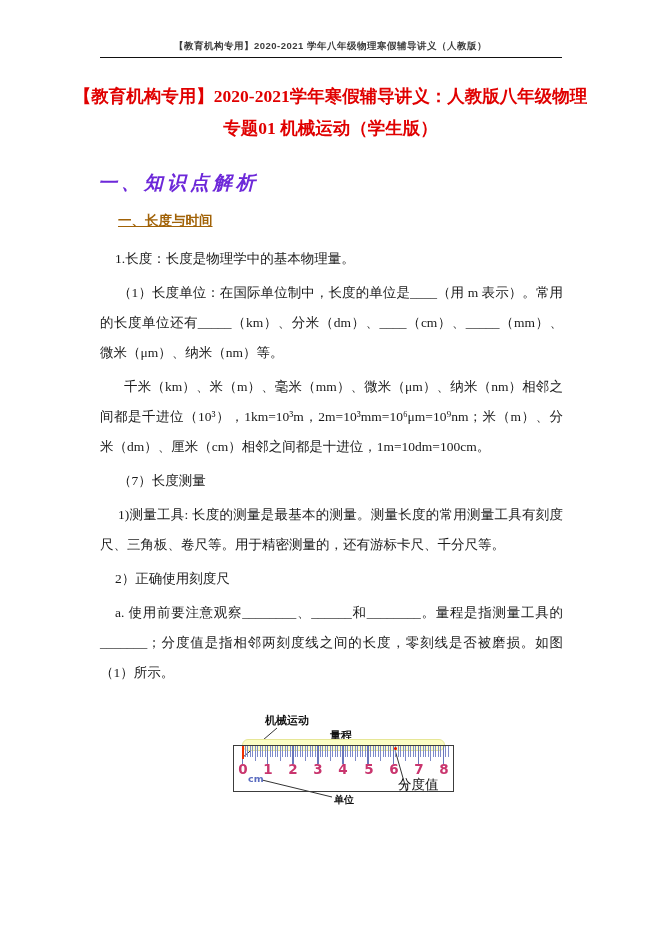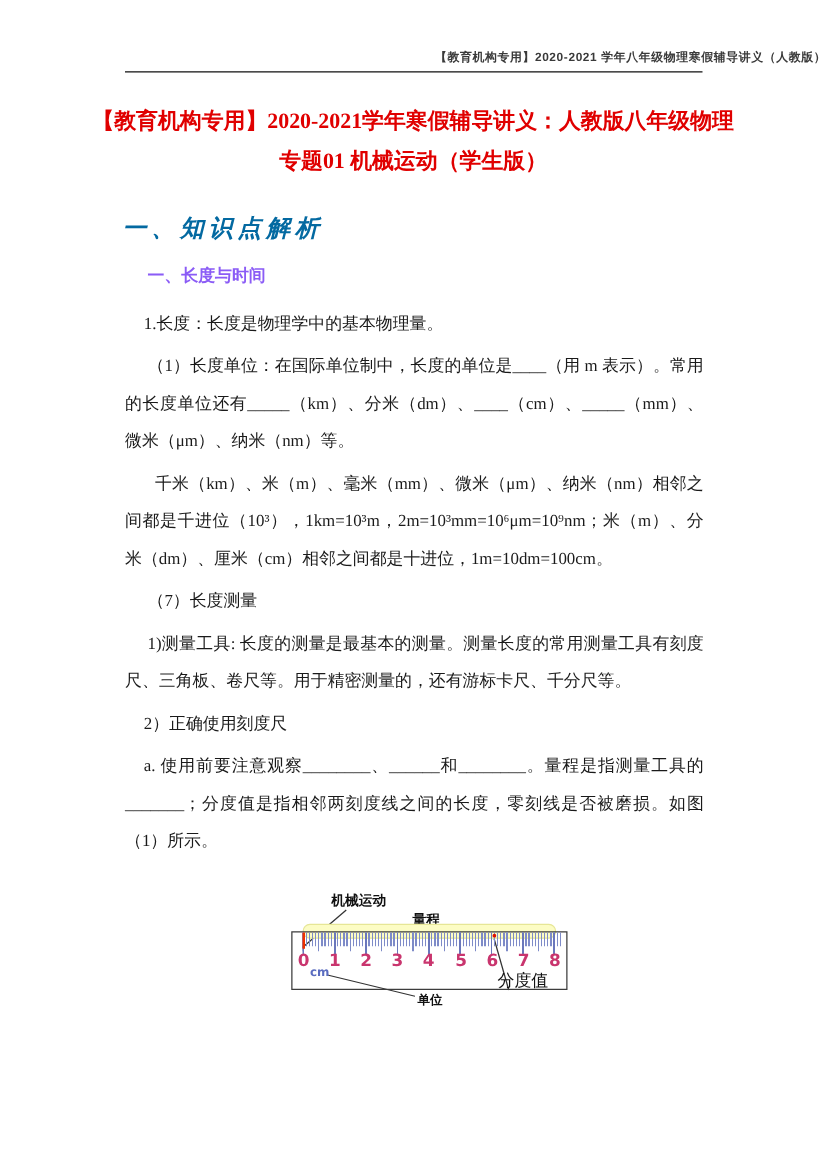--- a/index.html
+++ b/index.html
@@ -8,21 +8,21 @@
     width:661px;height:935px;
     margin:0 auto;
     background:#ffffff;
     overflow:hidden;
     font-family:"Liberation Sans",sans-serif;
     color:#1a1a1a;
   }
   
   .header-text{
     margin-top:40px;
-    text-align:right;
+    text-align:center;
     font-size:9.5px;
     font-weight:bold;
     color:#3a3a3a;
     letter-spacing:0.5px;
   }
   .header-rule{
     margin:4px 99px 0 100px;
     border-top:1.6px solid #111;
     height:0;
   }
@@ -37,28 +37,29 @@
     font-family:"Liberation Serif",serif;
   }
   
   .content{margin:0 86px 0 88px;}
   .sec-heading{
     margin:26px 0 0 10px;
     font-size:19px;
     font-weight:bold;
     font-style:italic;
     letter-spacing:4px;
-    color:#0369a1;
+    color:#6d28d9;
     font-family:"DejaVu Serif",serif;
   }
   .sub-heading{
     margin:16px 0 0 30px;
     font-size:13.5px;
     font-weight:bold;
-    color:#8b5cf6;
+    color:#a16207;
+    text-decoration:underline;
   }
   .para{
     margin:4px 12px;
     font-size:13.5px;
     line-height:30px;
     text-align:justify;
     font-family:Liberation Serif, serif;
   }
   .para.first{margin-top:14px;}
   .indent-s{text-indent:15px;}

